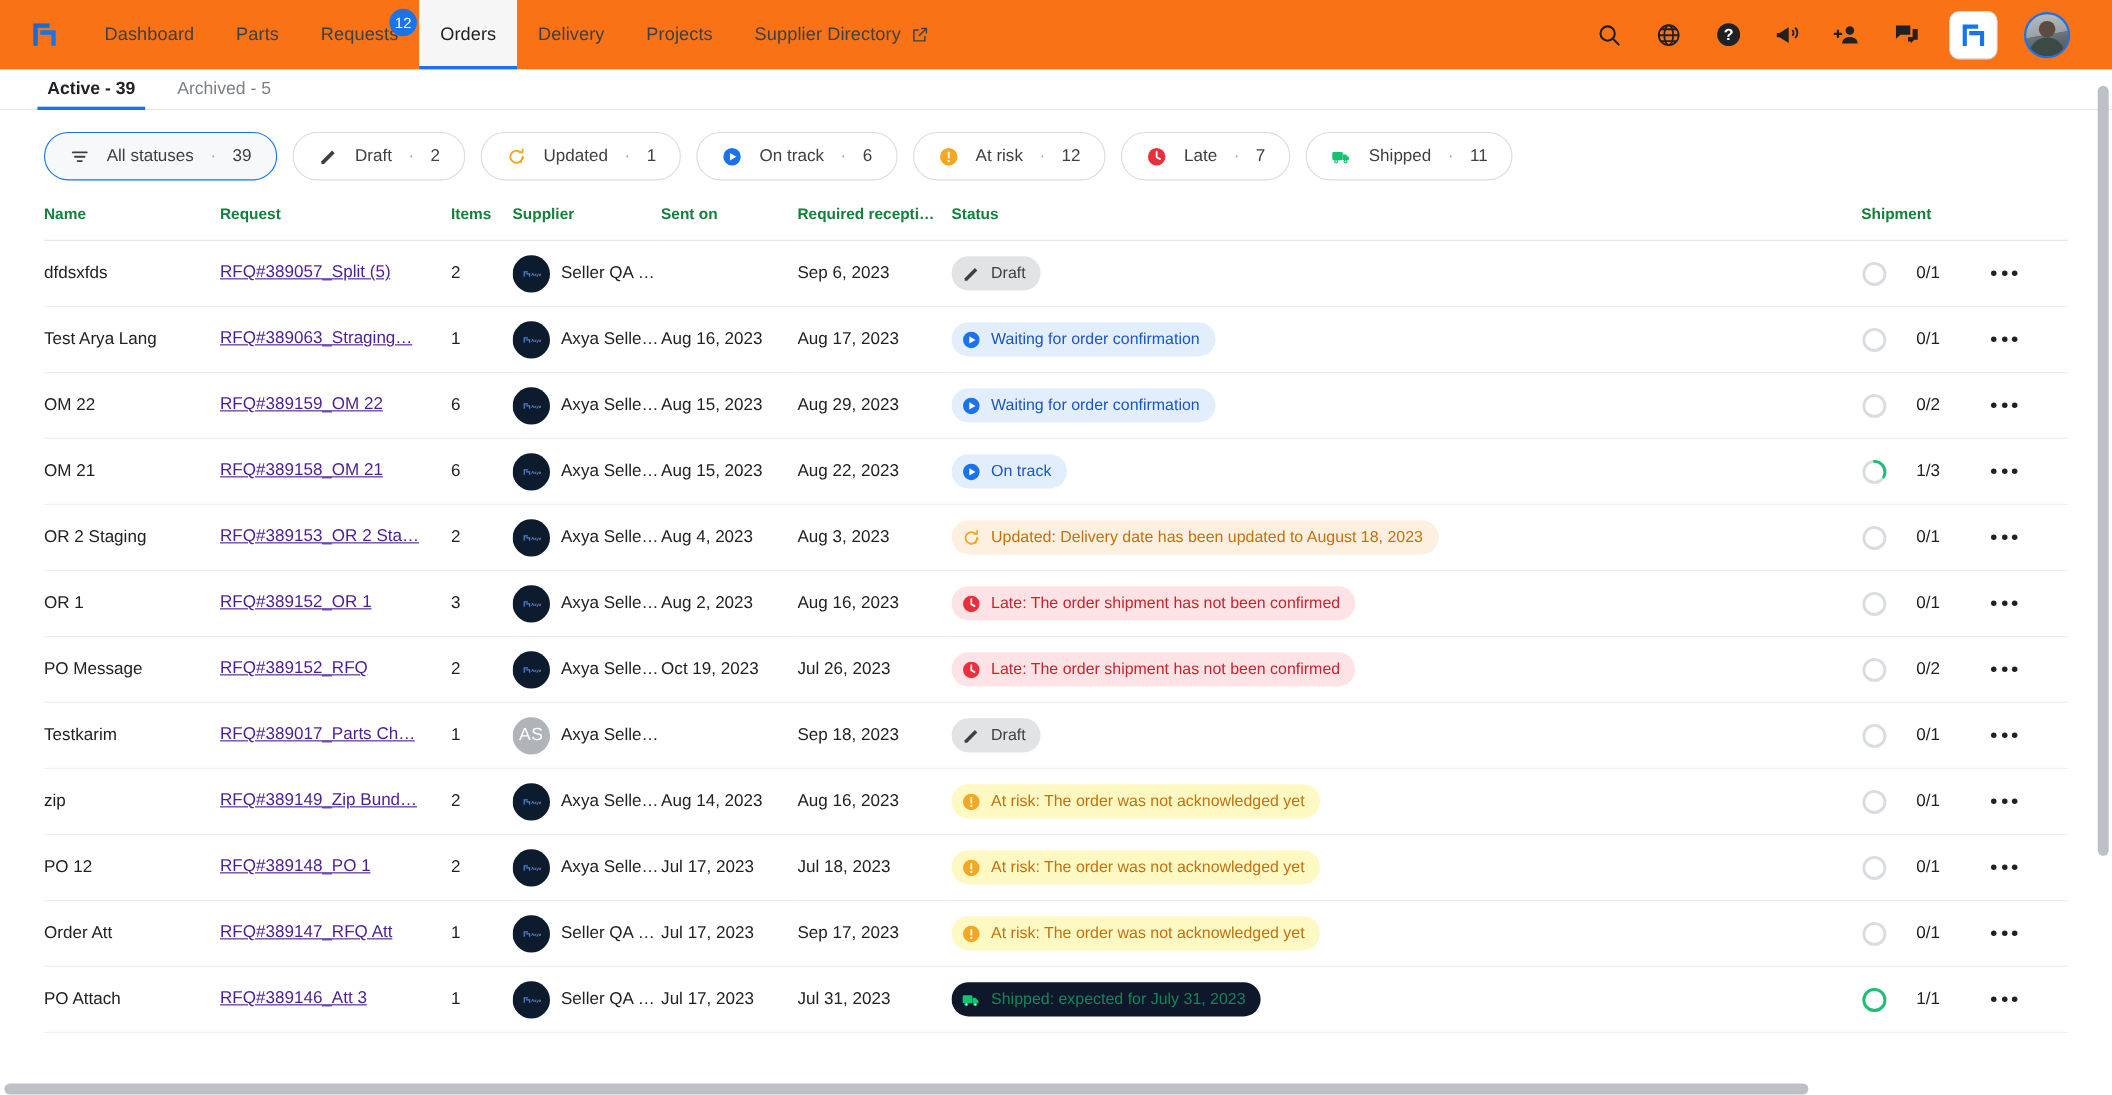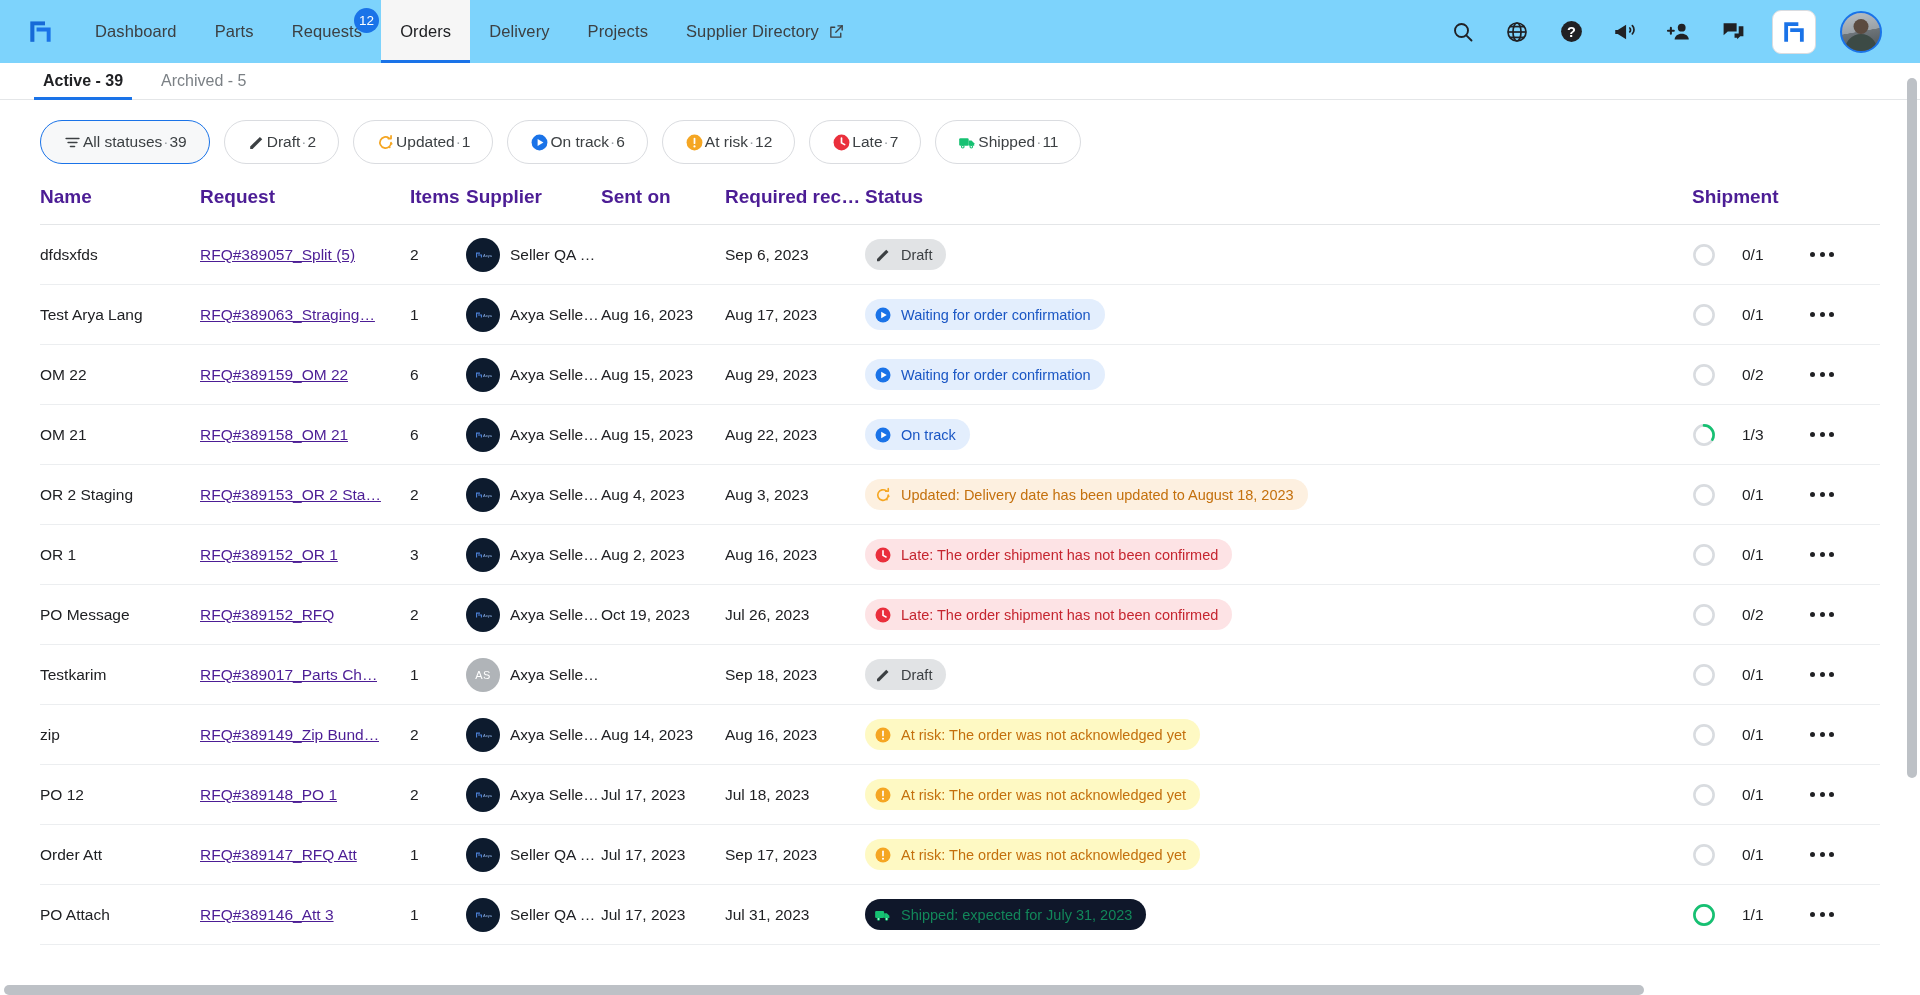--- a/index.html
+++ b/index.html
@@ -10,21 +10,21 @@
     color: #202124;
     overflow: hidden;
   }
 
   
   .topnav {
     height: 63px;
     display: flex;
     align-items: center;
     padding: 0 20px 0 14px;
-    background: #7dd3fc;
+    background: #f97316;
     position: relative;
   }
   .logo-wrap { width: 52px; display: flex; align-items: center; justify-content: center; }
   .axya-logo { width: 27px; height: 27px; position: relative; }
   .nav-items { display: flex; align-items: flex-end; height: 63px; margin-left: 10px; }
   .nav-item {
     position: relative;
     height: 63px;
     display: flex;
     align-items: center;
@@ -131,43 +131,43 @@
     align-items: center;
     gap: 14px;
     padding: 20px 40px 16px 40px;
   }
   .chip {
     height: 44px;
     border: 1px solid #dadce0;
     border-radius: 22px;
     display: flex;
     align-items: center;
-    gap: 1px;
+    gap: 15px;
     padding: 0 22px;
     font-size: 15.5px;
     color: #3c4043;
     background: #fff;
     cursor: pointer;
     white-space: nowrap;
   }
   .chip.selected {
     border: 1.5px solid #1a73e8;
     background: #f7f8f9;
   }
   .chip .cnt { color: #3c4043; }
   .chip .dot-sep { color: #9aa0a6; }
 
   
   .table-wrap { padding: 0 40px; position: relative; }
   table { width: 100%; border-collapse: collapse; table-layout: fixed; }
   thead th {
     text-align: left;
-    font-size: 19px;
+    font-size: 14px;
     font-weight: bold;
-    color: #4c1d95;
+    color: #15803d;
     padding: 6px 0 16px 0;
     border-bottom: 1px solid #e4e6e8;
     position: relative;
     white-space: nowrap;
     overflow: hidden;
     text-overflow: ellipsis;
   }
   tbody td {
     padding: 0;
     height: 60px;
@@ -200,21 +200,21 @@
     vertical-align: middle;
   }
   .sup-cell { display: flex; align-items: center; gap: 10px; }
   .sup-avatar {
     width: 34px; height: 34px; border-radius: 50%;
     background: #0d1b2e;
     flex: 0 0 34px;
     display: flex; align-items: center; justify-content: center;
     position: relative;
   }
-  .sup-avatar.grey { background: #b0b4b8; color: #fff; font-size: 11px; font-weight: 500; letter-spacing: .5px; }
+  .sup-avatar.grey { background: #b0b4b8; color: #fff; font-size: 16px; font-weight: 500; letter-spacing: .5px; }
   .sup-name { overflow: hidden; text-overflow: ellipsis; }
 
   
   .badge {
     display: inline-flex;
     align-items: center;
     gap: 9px;
     height: 31px;
     border-radius: 16px;
     padding: 0 14px 0 9px;

